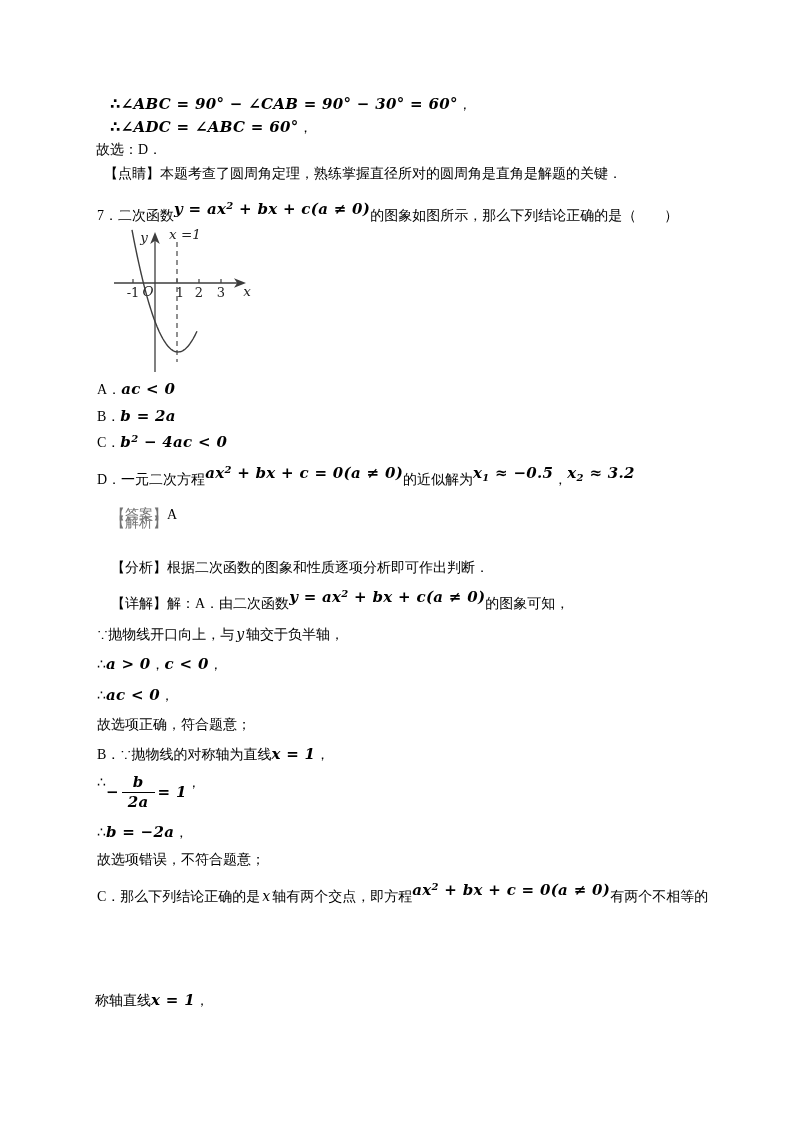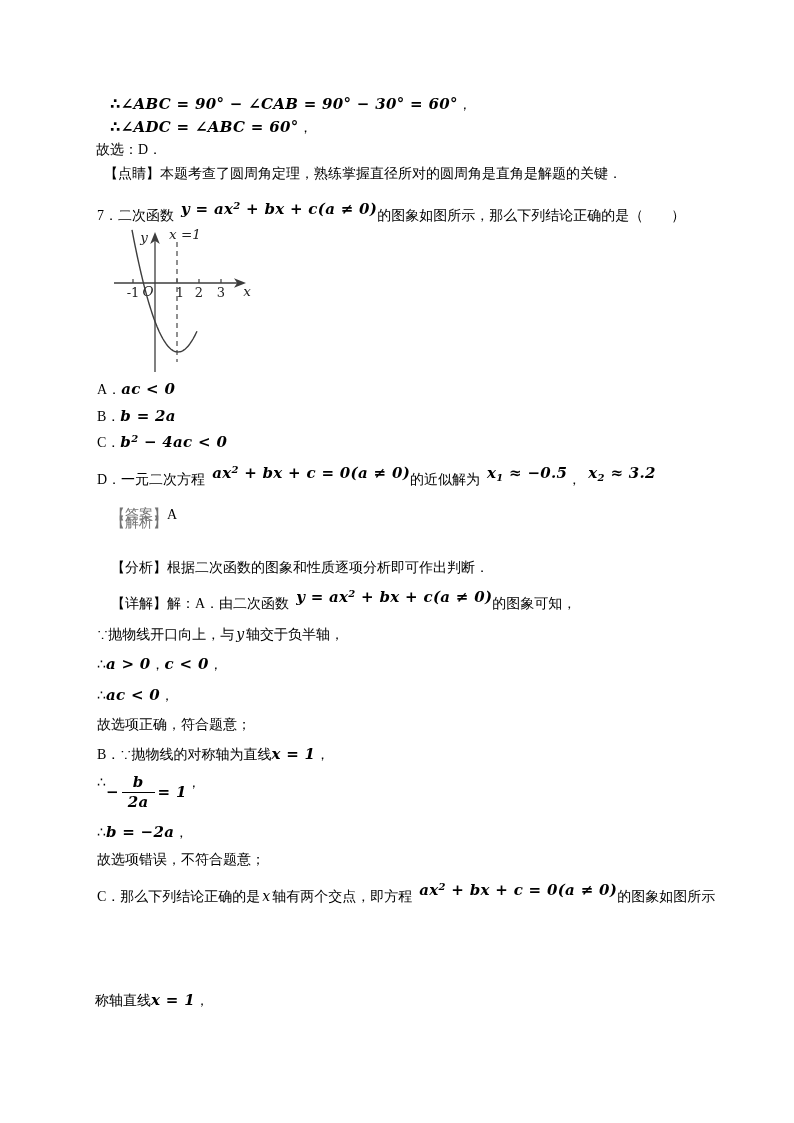--- a/index.html
+++ b/index.html
@@ -5,21 +5,21 @@
   html,body{margin:0;padding:0;background:#ffffff;}
   .page{position:relative;width:794px;height:1123px;background:#fff;overflow:hidden;
         font-family:"Liberation Serif",serif;color:#000;}
   .line{position:absolute;white-space:nowrap;font-size:14px;line-height:1.5;}
   .zh{font-size:14px;}
   .tag{color:#737373;}
   .m{font-family:"DejaVu Serif","DejaVu Sans",serif;font-style:italic;font-weight:bold;
      font-size:15px;letter-spacing:.3px;}
   .m sup{font-size:10px;vertical-align:5px;}
   .m sub{font-size:10px;vertical-align:-3px;}
-  .m.raise{vertical-align:6px;margin-left:7px;}
+  .m.raise{vertical-align:6px;}
   .v{font-family:"DejaVu Serif","DejaVu Sans",serif;font-style:italic;font-size:14px;padding:0 2px;}
   .fracwrap{display:inline-flex;align-items:center;vertical-align:-10px;}
   .fracstack{display:inline-block;text-align:center;margin:0 3px;}
   .fnum{display:block;padding:0 6px 1px;border-bottom:1.8px solid #000;line-height:1.15;}
   .fden{display:block;padding:1px 6px 0;line-height:1.15;}
   svg.fig{position:absolute;overflow:visible;}
   svg.fig text.num{font-family:"DejaVu Serif",serif;font-size:13px;fill:#222;}
   svg.fig text.var{font-family:"DejaVu Serif",serif;font-style:italic;font-size:13.5px;fill:#222;}
 </style>
 </head>
@@ -63,15 +63,15 @@
     <div class="line" style="left: 97px; top: 653px;"><span class="zh">∴</span><span class="m">a &gt; 0</span><span class="zh">，</span><span class="m">c &lt; 0</span><span class="zh">，</span></div>
     <div class="line" style="left: 97px; top: 684px;"><span class="zh">∴</span><span class="m">ac &lt; 0</span><span class="zh">，</span></div>
     <div class="line" style="left: 97px; top: 714px;"><span class="zh">故选项正确，符合题意；</span></div>
     <div class="line" style="left: 97px; top: 743px;"><span class="zh">B．∵抛物线的对称轴为直线</span><span class="m">x = 1</span><span class="zh">，</span></div>
     <div class="line" style="left: 97px; top: 772px;"><span class="zh">∴</span><span class="m fracwrap">−<span class="fracstack">
           <span class="fnum">b</span>
           <span class="fden">2a</span>
         </span><span class="m">= 1</span></span><span class="zh">，</span></div>
     <div class="line" style="left: 97px; top: 821px;"><span class="zh">∴</span><span class="m">b = −2a</span><span class="zh">，</span></div>
     <div class="line" style="left: 97px; top: 849px;"><span class="zh">故选项错误，不符合题意；</span></div>
-    <div class="line" style="left: 97px; top: 879px;"><span class="zh">C．那么下列结论正确的是</span><span class="v">x</span><span class="zh">轴有两个交点，即方程</span><span class="m raise">ax<sup>2</sup> + bx + c = 0(a ≠ 0)</span><span class="zh">的图象如图所示</span></div>
+    <div class="line" style="left: 97px; top: 879px;"><span class="zh">C．那么下列结论正确的是</span><span class="v">x</span><span class="zh">轴有两个交点，即方程</span><span class="m raise">ax<sup>2</sup> + bx + c = 0(a ≠ 0)</span><span class="zh">有两个不相等的</span></div>
     <div class="line" style="left: 95px; top: 989px;"><span class="zh">称轴直线</span><span class="m">x = 1</span><span class="zh">，</span></div>
   </div>
 
 </body></html>

